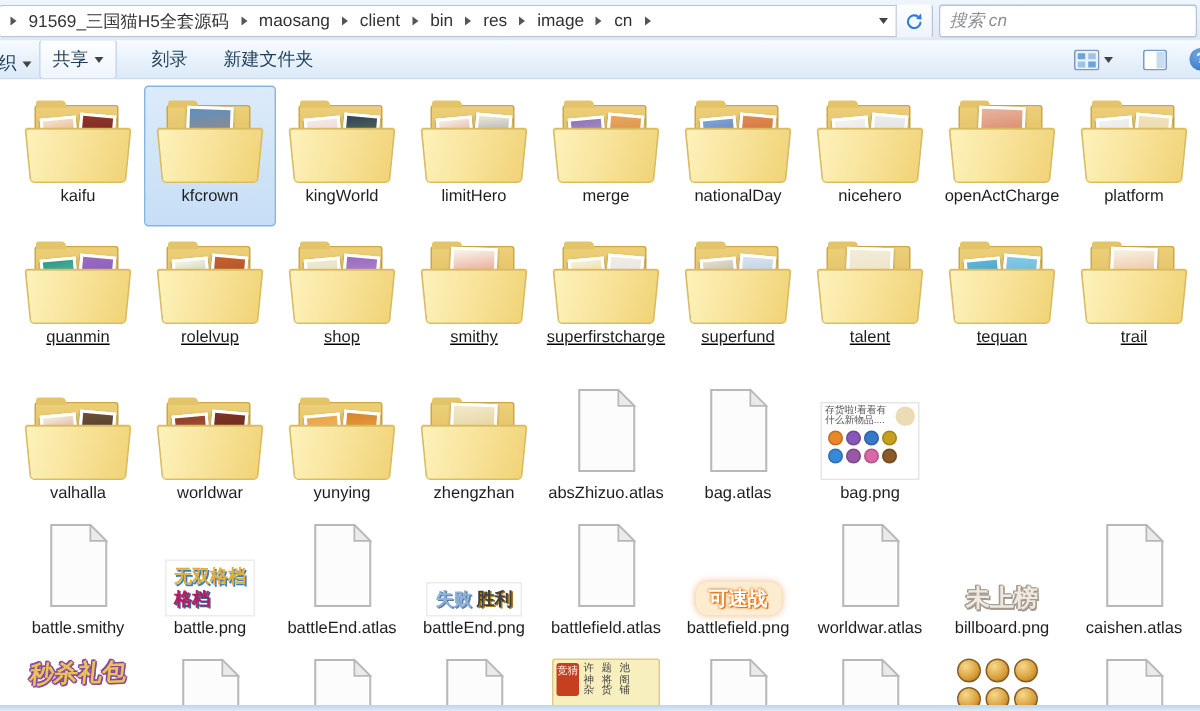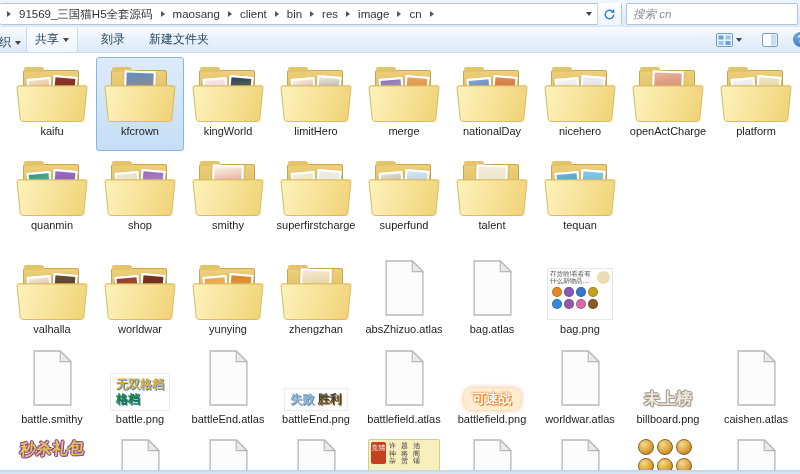--- a/index.html
+++ b/index.html
@@ -46,21 +46,21 @@
   .tb-iconbtn { display: flex; align-items: center; gap: 3px; padding: 3px 4px;
     border-radius: 3px; border: 1px solid transparent; }
   .help-circle { width: 15px; height: 15px; border-radius: 50%;
     background: radial-gradient(circle at 35% 30%, #6ea6e0, #2d6cc0);
     color: #fff; font-size: 10px; font-weight: bold; display: flex;
     align-items: center; justify-content: center; margin-right: -8px; }
 
   
   .content { position: relative; background: #fff; padding: 4px 0 0 8px; }
   .row { display: flex; }
-  .row1 { height: 94px; } .row2 { height: 104px; } .row3 { height: 96px; }
+  .row1 { height: 94px; } .row2 { height: 104px; text-decoration: underline; } .row3 { height: 96px; }
   .row4 { height: 85px; } .row5 { height: 60px; }
   .cell { width: 88px; display: flex; flex-direction: column; align-items: center;
     padding: 2px 1px; border: 1px solid transparent; border-radius: 3px; }
   .cell.selected { background: linear-gradient(#dcebfb,#c6def5);
     border-color: #84b6e2; }
   .iconbox { height: 62px; display: flex; align-items: flex-end;
     justify-content: center; }
   .row4 .iconbox, .row5 .iconbox { height: 56px; }
   .row5 .iconbox { align-items: flex-start; }
   .label { margin-top: 3px; font-size: 11px; line-height: 13px; color: #1e1e1e;
@@ -379,20 +379,37 @@
             </div>
           </div>
           <div class="label">quanmin</div>
         </div>
         <div class="cell">
           <div class="iconbox">
             <div class="folder">
               <div class="f-back"></div>
               <div class="f-previews">
                 <div class="pv pv0">
+                  <div class="pv-inner" style="background: linear-gradient(170deg, rgb(245, 242, 232), rgb(126, 154, 78));"></div>
+                </div>
+                <div class="pv pv1">
+                  <div class="pv-inner" style="background: linear-gradient(170deg, rgb(196, 98, 46), rgb(138, 58, 30));"></div>
+                </div>
+              </div>
+              <div class="f-front"></div>
+            </div>
+          </div>
+          <div class="label">rolelvup</div>
+        </div>
+        <div class="cell">
+          <div class="iconbox">
+            <div class="folder">
+              <div class="f-back"></div>
+              <div class="f-previews">
+                <div class="pv pv0">
                   <div class="pv-inner" style="background: linear-gradient(170deg, rgb(239, 233, 212), rgb(217, 200, 154));"></div>
                 </div>
                 <div class="pv pv1">
                   <div class="pv-inner" style="background: linear-gradient(170deg, rgb(154, 108, 192), rgb(202, 168, 226));"></div>
                 </div>
               </div>
               <div class="f-front"></div>
             </div>
           </div>
           <div class="label">shop</div>
@@ -468,20 +485,34 @@
                   <div class="pv-inner" style="background: linear-gradient(170deg, rgb(95, 182, 216), rgb(47, 127, 174));"></div>
                 </div>
                 <div class="pv pv1">
                   <div class="pv-inner" style="background: linear-gradient(170deg, rgb(134, 203, 232), rgb(63, 151, 196));"></div>
                 </div>
               </div>
               <div class="f-front"></div>
             </div>
           </div>
           <div class="label">tequan</div>
+        </div>
+        <div class="cell">
+          <div class="iconbox">
+            <div class="folder">
+              <div class="f-back"></div>
+              <div class="f-previews">
+                <div class="pv pv-single">
+                  <div class="pv-inner" style="background: linear-gradient(170deg, rgb(247, 242, 232), rgb(224, 138, 60));"></div>
+                </div>
+              </div>
+              <div class="f-front"></div>
+            </div>
+          </div>
+          <div class="label">trail</div>
         </div>
       </div>
       <div class="row row3">
         <div class="cell">
           <div class="iconbox">
             <div class="folder">
               <div class="f-back"></div>
               <div class="f-previews">
                 <div class="pv pv0">
                   <div class="pv-inner" style="background: linear-gradient(170deg, rgb(244, 238, 222), rgb(194, 58, 34));"></div>
@@ -588,21 +619,21 @@
                 <path d="M4 1 h27 l11 11 v45 H4 z" fill="#fcfcfc" stroke="#b8b8b8" stroke-width="1.4"></path>
                 <path d="M31 1 l11 11 H31 z" fill="#eaeaea" stroke="#b8b8b8" stroke-width="1.2"></path>
               </svg></div>
           </div>
           <div class="label">battle.smithy</div>
         </div>
         <div class="cell">
           <div class="iconbox">
             <div class="thumb-card">
               <div class="art-line"><span style="color: rgb(223, 174, 63); text-shadow: rgb(58, 127, 192) 1px 1px 0px;">无双格档</span></div>
-              <div class="art-line"><span style="color: #15803d; text-shadow: rgb(42, 106, 154) 1px 1px 0px;">格档</span></div>
+              <div class="art-line"><span style="color: #be185d; text-shadow: rgb(42, 106, 154) 1px 1px 0px;">格档</span></div>
             </div>
           </div>
           <div class="label">battle.png</div>
         </div>
         <div class="cell">
           <div class="iconbox">
             <div><svg width="45" height="56" viewBox="0 0 46 58">
                 <path d="M4 1 h27 l11 11 v45 H4 z" fill="#fcfcfc" stroke="#b8b8b8" stroke-width="1.4"></path>
                 <path d="M31 1 l11 11 H31 z" fill="#eaeaea" stroke="#b8b8b8" stroke-width="1.2"></path>
               </svg></div>

